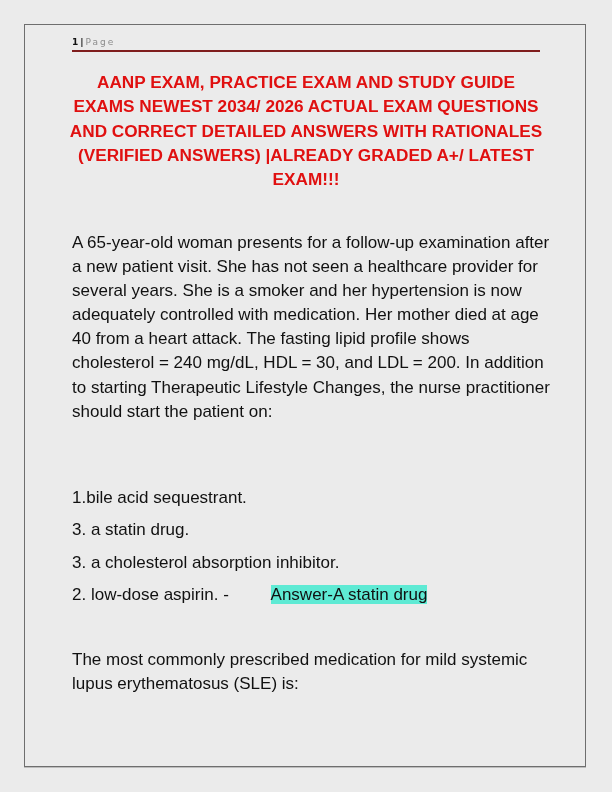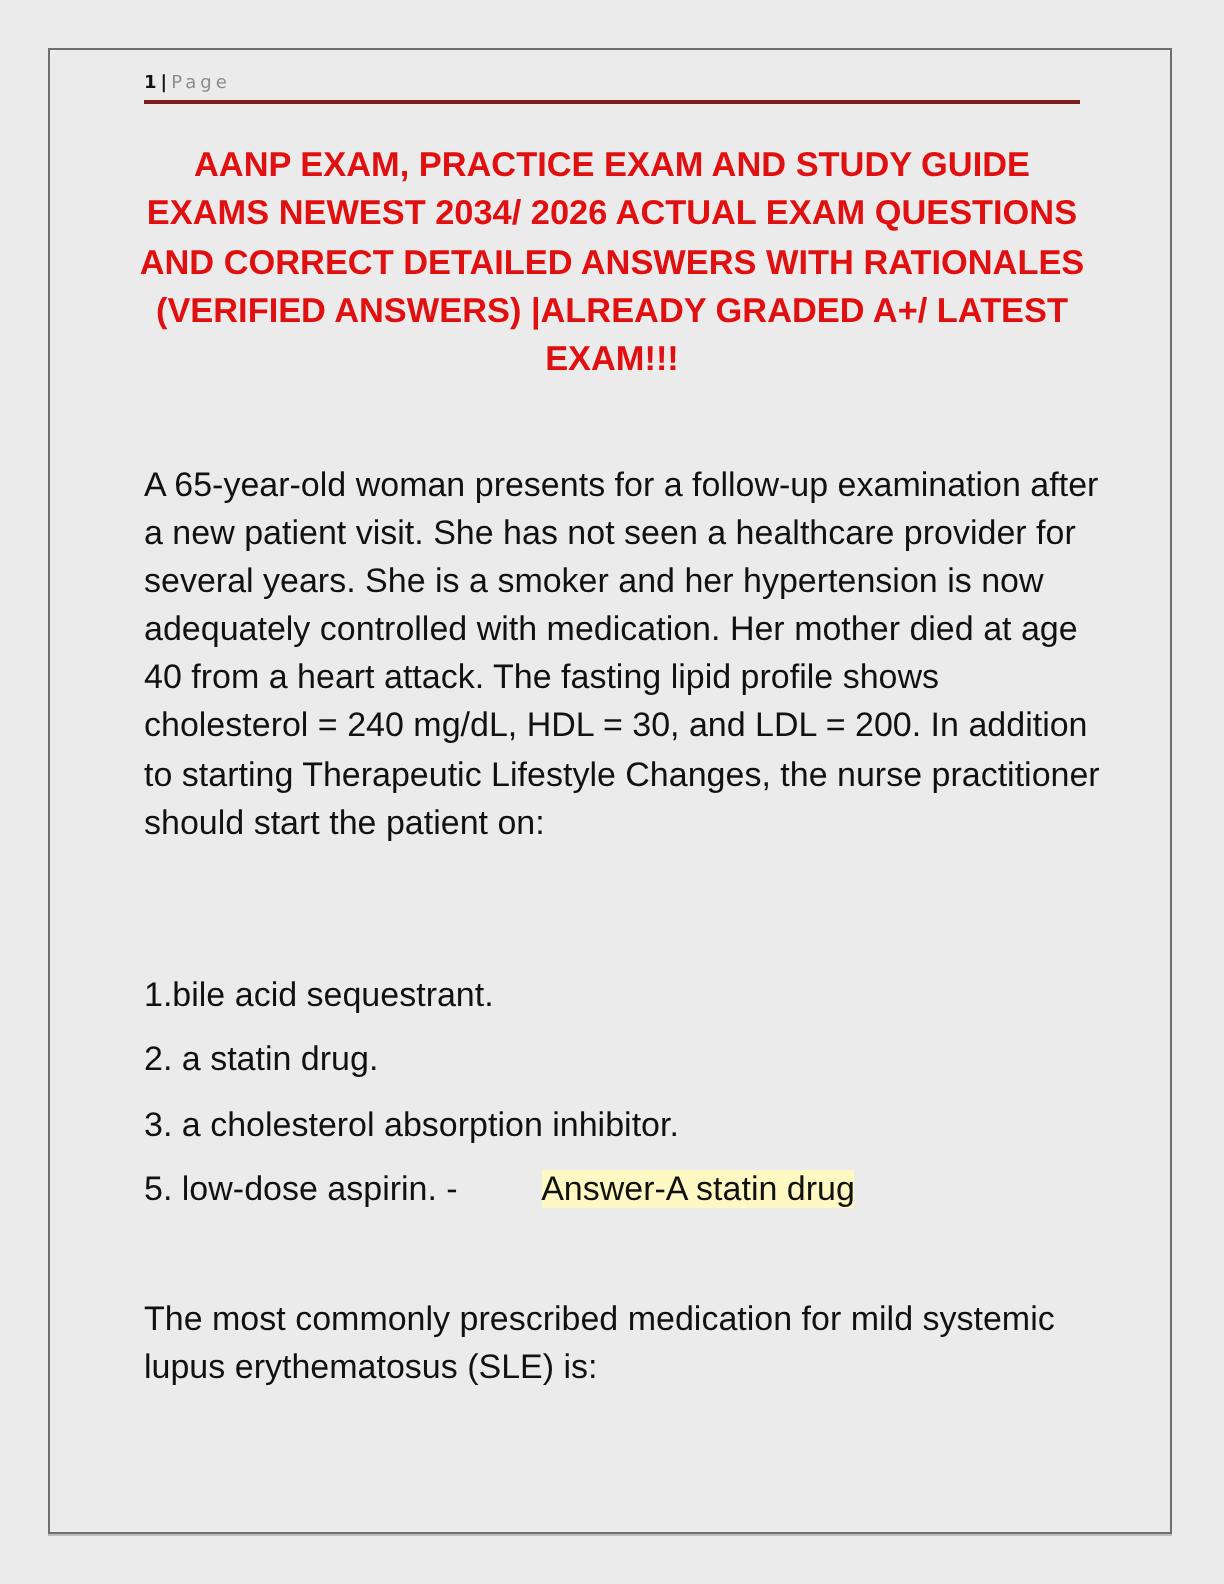--- a/index.html
+++ b/index.html
@@ -74,38 +74,38 @@
       top: 486px;
       width: 480px;
       color: #111;
       font-size: 17px;
     }
     .option {
       height: 32.3px;
       line-height: 24px;
     }
     .hl {
-      background: #fef9c3;
+      background: #5eead4;
       margin-left: 37px;
     }
     .q2 { top: 648px; }
   </style>
 </head>
 <body>
 
 <div class="page-frame"></div>
 
 <div class="page-header">
   <span class="num">1</span><span class="sep">|</span><span class="label">Page</span>
 </div>
 
 <div class="title">AANP EXAM, PRACTICE EXAM AND STUDY GUIDE EXAMS NEWEST 2034/ 2026 ACTUAL EXAM QUESTIONS AND CORRECT DETAILED ANSWERS WITH RATIONALES (VERIFIED ANSWERS) |ALREADY GRADED A+/ LATEST EXAM!!!</div>
 
 <div class="para q1">A 65-year-old woman presents for a follow-up examination after a new patient visit. She has not seen a healthcare provider for several years. She is a smoker and her hypertension is now adequately controlled with medication. Her mother died at age 40 from a heart attack. The fasting lipid profile shows cholesterol = 240 mg/dL, HDL = 30, and LDL = 200. In addition to starting Therapeutic Lifestyle Changes, the nurse practitioner should start the patient on:</div>
 
 <div class="options">
   <div class="option">1.bile acid sequestrant.</div>
-  <div class="option">2. a statin drug.</div>
+  <div class="option">3. a statin drug.</div>
   <div class="option">3. a cholesterol absorption inhibitor.</div>
-  <div class="option"><span>5. low-dose aspirin. - </span><span class="hl">Answer-A statin drug</span></div>
+  <div class="option"><span>2. low-dose aspirin. - </span><span class="hl">Answer-A statin drug</span></div>
 </div>
 
 <div class="para q2">The most commonly prescribed medication for mild systemic lupus erythematosus (SLE) is:</div>
 
 </body></html>

